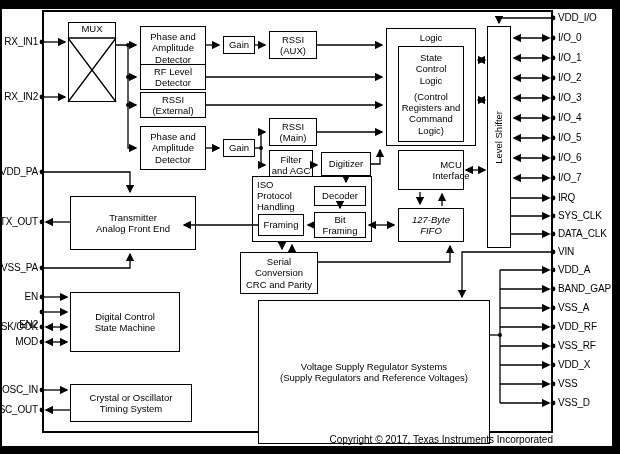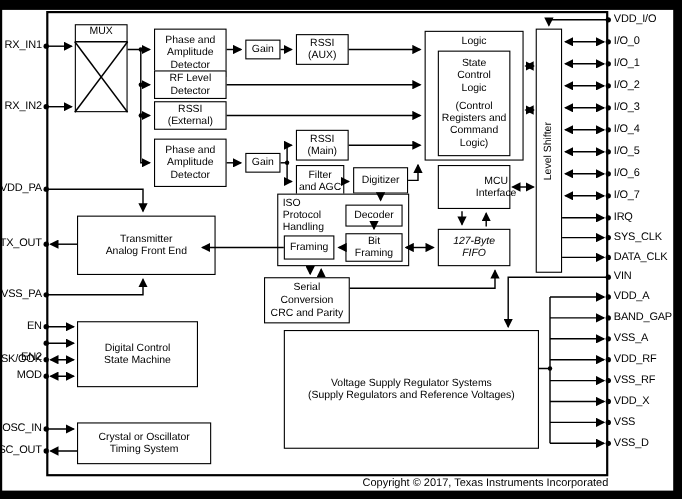--- a/index.html
+++ b/index.html
@@ -68,21 +68,21 @@
 <div class="blk" style="left:398px;top:208px;width:66px;height:34px;font-style:italic;">127-Byte
 FIFO</div>
 
 <div class="blk" style="left:70px;top:196px;width:126px;height:54px;">Transmitter
 Analog Front End</div>
 <div class="blk" style="left:240px;top:252px;width:78px;height:42px;">Serial
 Conversion
 CRC and Parity</div>
 <div class="blk" style="left:70px;top:292px;width:110px;height:60px;">Digital Control
 State Machine</div>
-<div class="blk" style="left:258px;top:300px;width:232px;height:108px;">Voltage Supply Regulator Systems
+<div class="blk" style="left:258px;top:300px;width:232px;height:144px;">Voltage Supply Regulator Systems
 (Supply Regulators and Reference Voltages)</div>
 <div class="blk" style="left:70px;top:384px;width:122px;height:38px;">Crystal or Oscillator
 Timing System</div>
 
 <div class="pinL" style="top:36px;">RX_IN1</div>
 <div class="pinL" style="top:91px;">RX_IN2</div>
 <div class="pinL" style="top:166px;">VDD_PA</div>
 <div class="pinL" style="top:216px;">TX_OUT</div>
 <div class="pinL" style="top:262px;">VSS_PA</div>
 <div class="pinL" style="top:291px;">EN</div>

